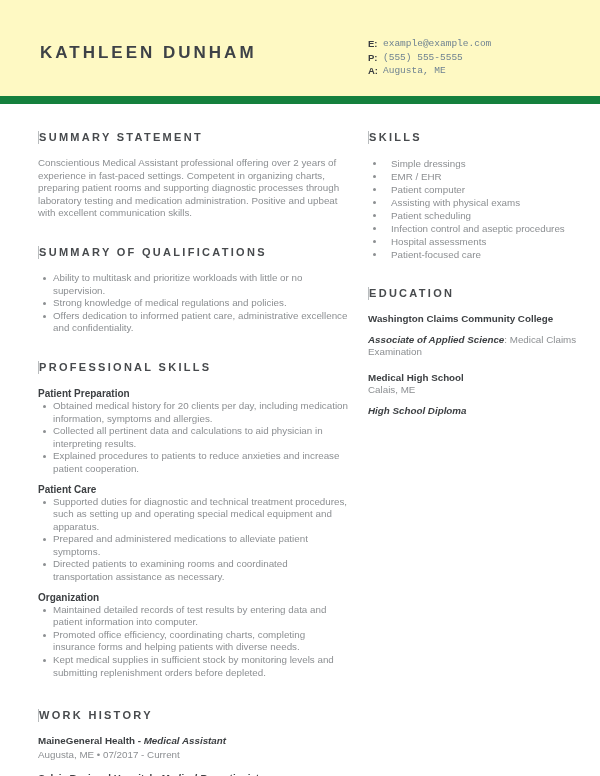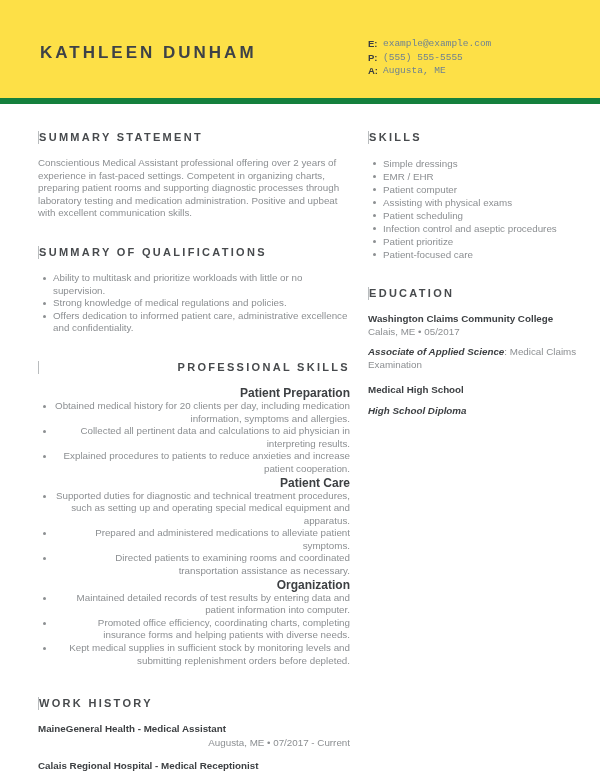--- a/index.html
+++ b/index.html
@@ -7,22 +7,22 @@
   .page {
     width: 600px; height: 776px;
     background: #ffffff;
     font-family: "Liberation Sans", sans-serif;
     position: relative;
     overflow: hidden;
   }
   
   .header-band {
     height: 104px;
-    background: #fde047;
-    border-bottom: 6px solid #15803d;
+    background: #fef9c3;
+    border-bottom: 8px solid #15803d;
     position: relative;
     padding-left: 11px;
   }
   .name {
     position: absolute; left: 40px; top: 43px;
     font-size: 17px; font-weight: bold;
     letter-spacing: 3px; color: #3e4247;
   }
   .contact { position: absolute; left: 368px; top: 37px; font-size: 9.5px; }
   .contact-row { display: flex; line-height: 13.5px; }
@@ -34,42 +34,42 @@
   .col-right { width: 214px; flex: none; margin-left: 18px; }
   
   .sec-head {
     font-size: 11px; font-weight: bold;
     letter-spacing: 2.3px; color: #474a4d;
     border-left: 1px solid #b9bcbe;
     padding-left: 0; line-height: 13px;
     margin-bottom: 13px;
   }
   .section { margin-bottom: 26px; }
-  .section-lg { margin-bottom: 30px; text-align: right; }
+  .section-lg { margin-bottom: 30px; }
   .body-text { font-size: 9.8px; line-height: 12.6px; color: #8c8f92; }
   
   .bullet-item { display: flex; }
   .dot {
     width: 3px; height: 3px; border-radius: 50%;
     background: #8c8f92; flex: none;
     margin: 5px 7px 0 5px;
   }
   .bullet-text { font-size: 9.8px; line-height: 12.6px; color: #8c8f92; }
-  .skills-list .bullet-text { line-height: 13px; }
+  .skills-list .bullet-text { line-height: 13px; margin-left: 8px; }
   .skills-list .dot { margin-top: 5px; }
   
   .group-title {
-    font-size: 12px; font-weight: bold; color: #3d4043;
-    line-height: 13px; margin-top: 1px;
+    font-size: 10px; font-weight: bold; color: #3d4043;
+    line-height: 13px; margin-top: 7px;
   }
   
   .job { margin-bottom: 11px; }
   .job-line1 { font-size: 9.8px; font-weight: bold; color: #3d4043; line-height: 12.6px; }
-  .job-title { }
-  .job-meta { font-size: 9.8px; color: #8c8f92; line-height: 12.6px; margin-top: 1px; text-align: right; }
+  .job-title { font-style: italic; }
+  .job-meta { font-size: 9.8px; color: #8c8f92; line-height: 12.6px; margin-top: 1px; }
   
   .edu { margin-bottom: 13px; }
   .edu-school { font-size: 9.8px; font-weight: bold; color: #3d4043; line-height: 12.6px; }
   .edu-meta { font-size: 9.8px; color: #8c8f92; line-height: 12.6px; }
   .edu-degree { font-size: 9.8px; line-height: 12.6px; margin-top: 8px; }
   .degree-name { font-weight: bold; font-style: italic; color: #3d4043; }
   .degree-rest { color: #8c8f92; }
 </style>
 </head>
 <body>
@@ -217,42 +217,42 @@
           <div class="bullet-item">
             <span class="dot"></span>
             <span class="bullet-text">Patient scheduling</span>
           </div>
           <div class="bullet-item">
             <span class="dot"></span>
             <span class="bullet-text">Infection control and aseptic procedures</span>
           </div>
           <div class="bullet-item">
             <span class="dot"></span>
-            <span class="bullet-text">Patient prioritize</span>
+            <span class="bullet-text">Hospital assessments</span>
           </div>
           <div class="bullet-item">
             <span class="dot"></span>
             <span class="bullet-text">Patient-focused care</span>
           </div>
         </div>
       </div>
 
       <div class="section">
         <div class="sec-head">EDUCATION</div>
 
         <div class="edu">
           <div class="edu-school">Washington Claims Community College</div>
-          <div class="edu-meta">Calais, ME • 05/2017</div>
           <div class="edu-degree">
             <span class="degree-name">Associate of Applied Science</span><span class="degree-rest">: Medical Claims Examination</span>
           </div>
         </div>
 
         <div class="edu">
           <div class="edu-school">Medical High School</div>
+          <div class="edu-meta">Calais, ME</div>
           <div class="edu-degree">
             <span class="degree-name">High School Diploma</span><span class="degree-rest"></span>
           </div>
         </div>
       </div>
 
     </div>
   </div>
 </div>
 

